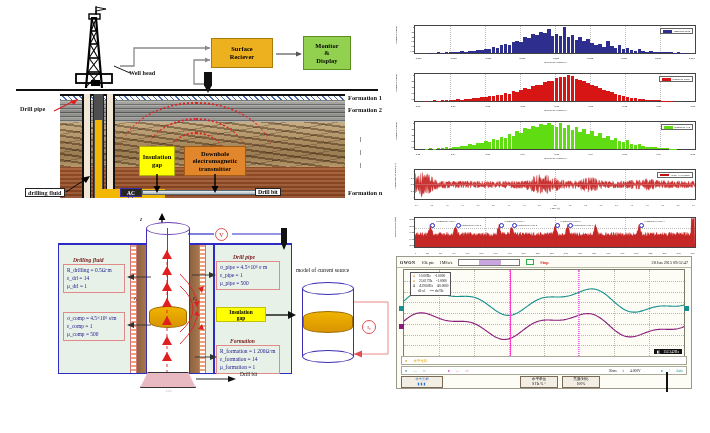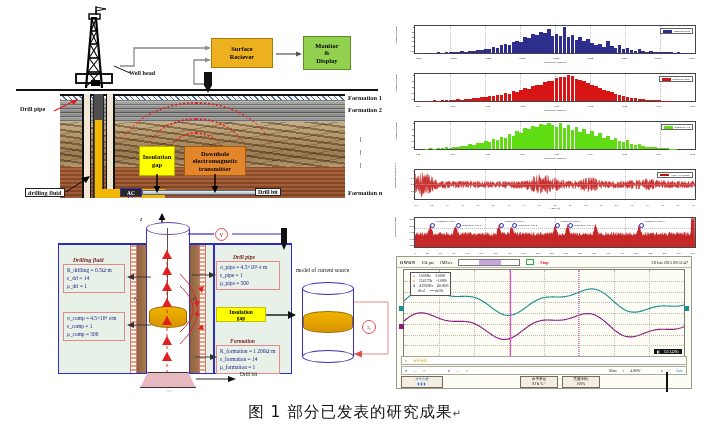--- a/index.html
+++ b/index.html
@@ -919,17 +919,14 @@
       </div>
       <div class="btnBox" style="left:165px;top:20px;width:38px;height:12px">
         <span>亮度/对比</span>
         <span>100%</span>
       </div>
     </div>
   </div>
 
   <div class="abs" id="cursorBar"></div>
 
-  <div class="abs" id="caption">
-    <span>图 1 部分已发表的研究成果</span><span class="pilcrow">↵</span>
-  </div>
 
 </div>
 
 </body></html>

